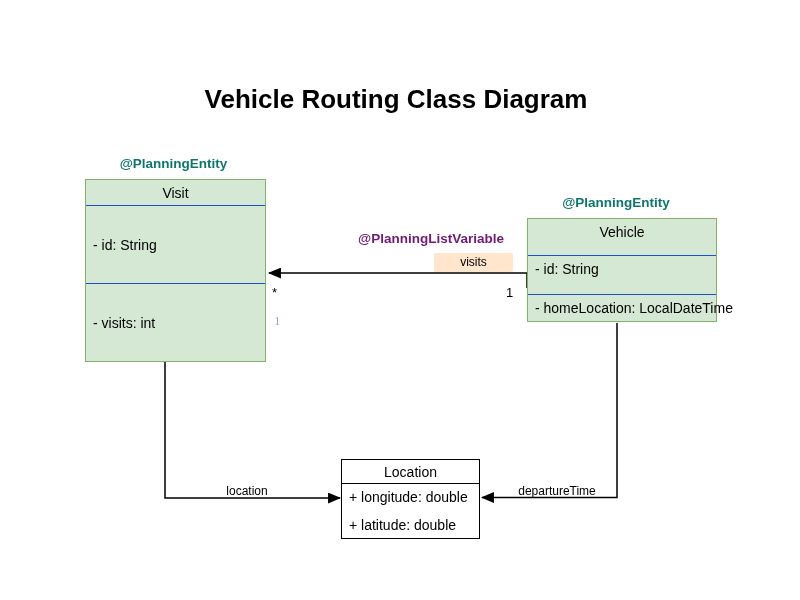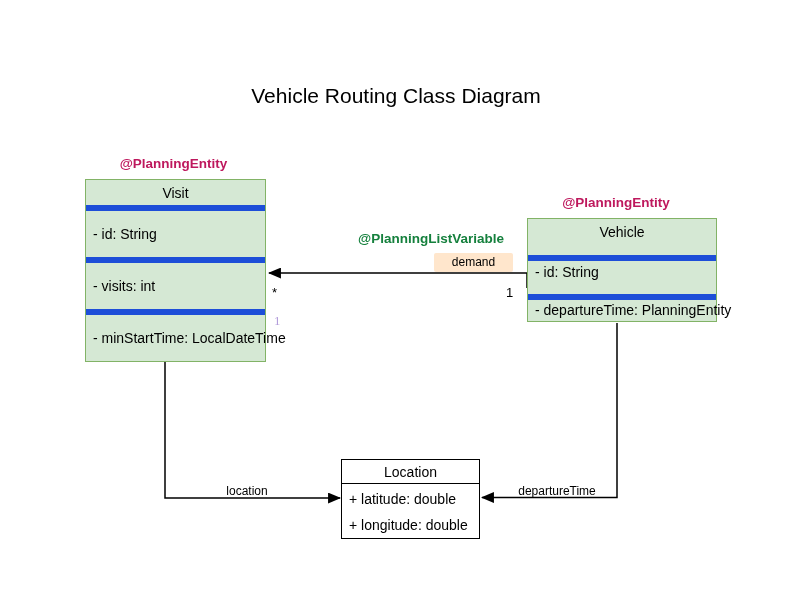--- a/index.html
+++ b/index.html
@@ -4,41 +4,41 @@
 <style>
   html,body{margin:0;padding:0;background:#ffffff;}
   .canvas{
     position:relative;width:800px;height:600px;background:#ffffff;
     font-family:"Liberation Sans", sans-serif;color:#000;overflow:hidden;
   }
   .edges{position:absolute;left:0;top:0;}
   .edges path{fill:none;stroke:#000;stroke-width:1.5;}
   .title{
     position:absolute;left:0;top:84px;width:792px;text-align:center;
-    font-size:21px;font-weight:normal;color:#000;
+    font-size:26px;font-weight:bold;color:#000;
   }
   .anno{
     position:absolute;font-size:13.5px;font-weight:bold;text-align:center;
     white-space:nowrap;
   }
-  .anno.green{color:#be185d;}
-  .anno.orange{color:#15803d;}
+  .anno.green{color:#0f766e;}
+  .anno.orange{color:#701a75;}
   .uml{
     position:absolute;box-sizing:border-box;display:flex;flex-direction:column;
     font-size:14px;
   }
   .uml.green{background:#d5e8d4;border:1px solid #82b366;}
   .uml.plain{background:#ffffff;border:1px solid #000000;}
   .uml-header{
     flex:0 0 25px;display:flex;align-items:center;justify-content:center;
   }
   .uml.plain .uml-header{border-bottom:1px solid #000;flex-basis:23px;}
   .uml-row{
     flex:1 1 auto;display:flex;align-items:center;padding-left:7px;
-    border-top:6px solid #1d4ed8;white-space:nowrap;
+    border-top:1px solid #1d4ed8;white-space:nowrap;
   }
   .uml.plain .uml-row{border-top:none;}
   .chip{
     position:absolute;left:434px;top:253px;width:79px;height:19px;
     background:#ffe6cc;border-radius:2px;font-size:12px;line-height:19px;
     text-align:center;
   }
   .edge-label{
     position:absolute;font-size:12px;text-align:center;white-space:nowrap;
   }
@@ -66,38 +66,37 @@
     <path d="M617 323 L617 497.5 L482 497.5" marker-end="url(#arr)"></path>
   </svg>
 
   <div class="title">Vehicle Routing Class Diagram</div>
 
   <div class="anno green" style="left:83px;top:156px;width:181px;">@PlanningEntity</div>
   <div class="uml green" style="left:85px;top:179px;width:181px;height:183px;">
     <div class="uml-header">Visit</div>
     <div class="uml-row">- id: String</div>
     <div class="uml-row">- visits: int</div>
-    <div class="uml-row">- minStartTime: LocalDateTime</div>
   </div>
 
   <div class="anno green" style="left:521px;top:195px;width:190px;">@PlanningEntity</div>
   <div class="uml green" style="left:527px;top:218px;width:190px;height:104px;gap:11px;">
     <div class="uml-header">Vehicle</div>
     <div class="uml-row">- id: String</div>
-    <div class="uml-row">- departureTime: PlanningEntity</div>
+    <div class="uml-row">- homeLocation: LocalDateTime</div>
   </div>
 
   <div class="uml plain" style="left:341px;top:459px;width:139px;height:80px;">
     <div class="uml-header">Location</div>
+    <div class="uml-row" style="flex:0 0 26px;">+ longitude: double</div>
     <div class="uml-row" style="flex:0 0 26px;margin-top:2px;">+ latitude: double</div>
-    <div class="uml-row" style="flex:0 0 26px;">+ longitude: double</div>
   </div>
 
   <div class="anno orange" style="left:331px;top:231px;width:200px;">@PlanningListVariable</div>
-  <div class="chip">demand</div>
+  <div class="chip">visits</div>
   <div class="mult" style="left:272px;top:285px;">*</div>
   <div class="mult" style="left:506px;top:285px;">1</div>
   <div class="footnote" style="left:274px;top:313px;">1</div>
 
   <div class="edge-label" style="left:207px;top:484px;width:80px;">location</div>
   <div class="edge-label" style="left:517px;top:484px;width:80px;">departureTime</div>
 
 </div>
 
 </body></html>

